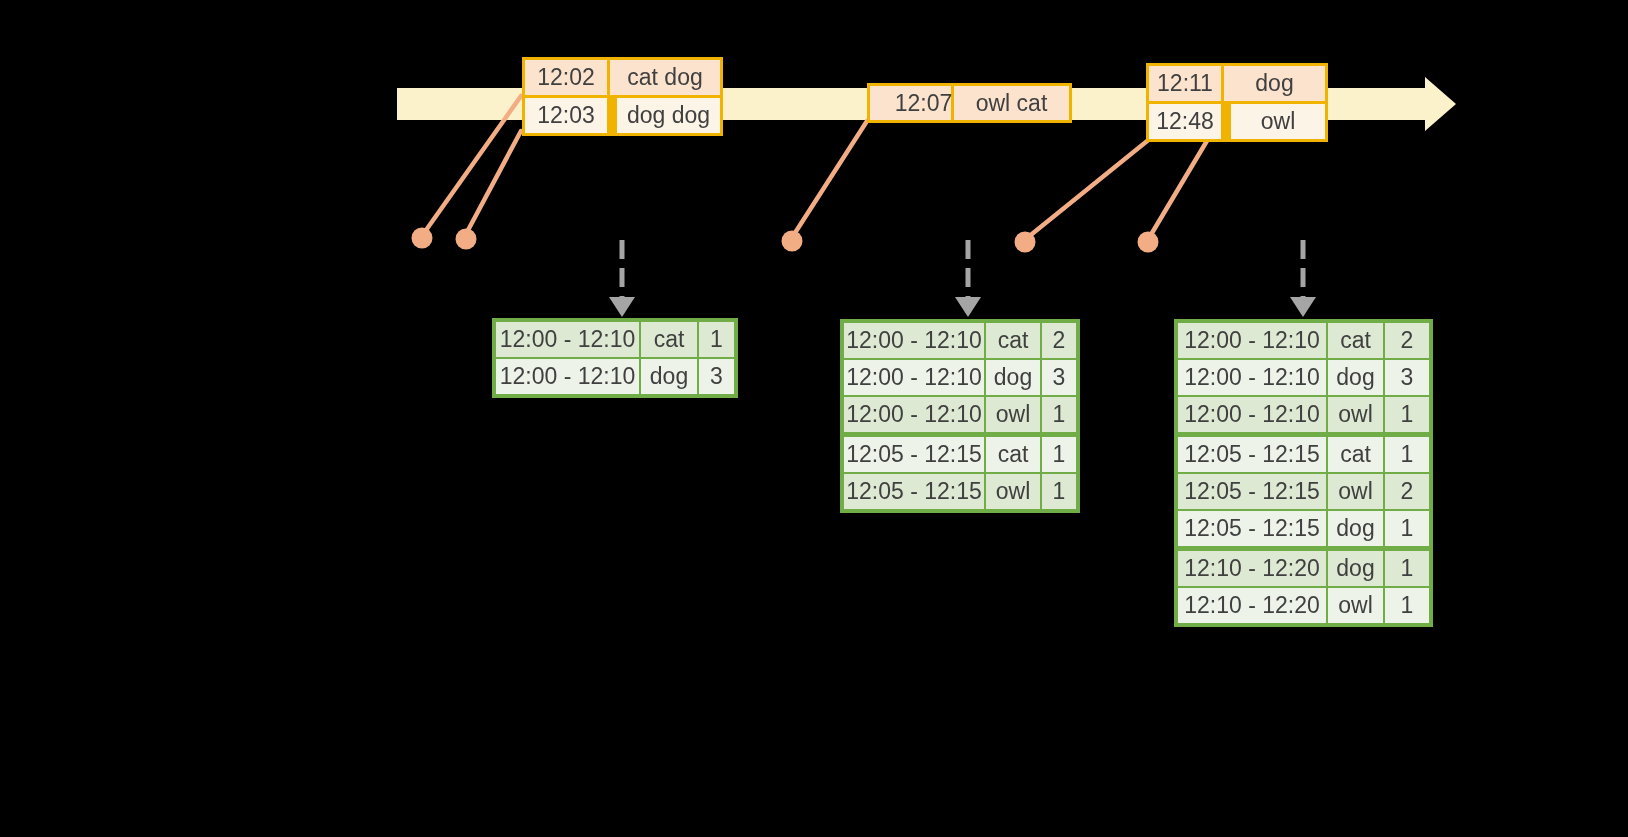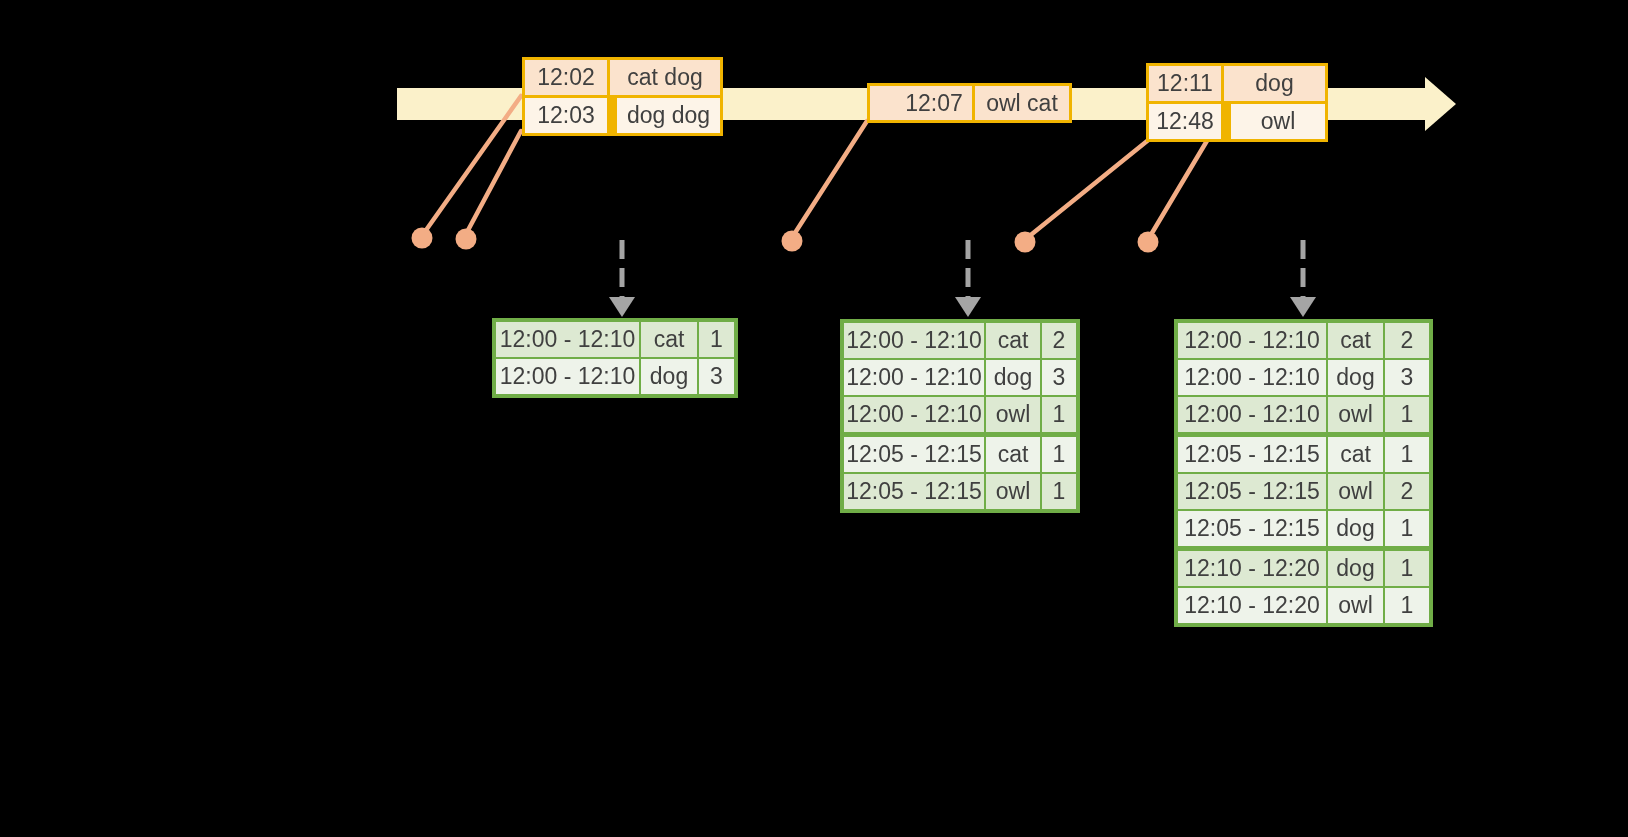--- a/index.html
+++ b/index.html
@@ -32,21 +32,21 @@
   .e-row { display: flex; gap: 3px; height: 35px; }
   .e-row + .e-row { margin-top: 3px; gap: 10px; }
   .e-row > div { display: flex; align-items: center; justify-content: center; }
   .e-peach > div { background: var(--event_row_peach, #fbe3cd); }
   .e-cream > div { background: var(--event_row_cream, #fdf4e8); }
   .e-time { width: 82px; }
   .e-words { flex: 1; }
   #et0 { left: 522px; top: 57px; width: 201px; }
   #et1 { left: 867px; top: 83px; width: 205px; }
   #et1 .e-row { height: 34px; }
-  #et1 .e-time { width: 102px; padding-left: 26px; }
+  #et1 .e-time { width: 81px; padding-left: 26px; }
   #et2 { left: 1146px; top: 63px; width: 182px; }
   #et2 .e-time { width: 72px; }
 
   
   .result-table {
     position: absolute;
     border: 4px solid var(--result_border, #70ad47);
     background: var(--result_border, #70ad47);
     font-size: 23px;
   }

